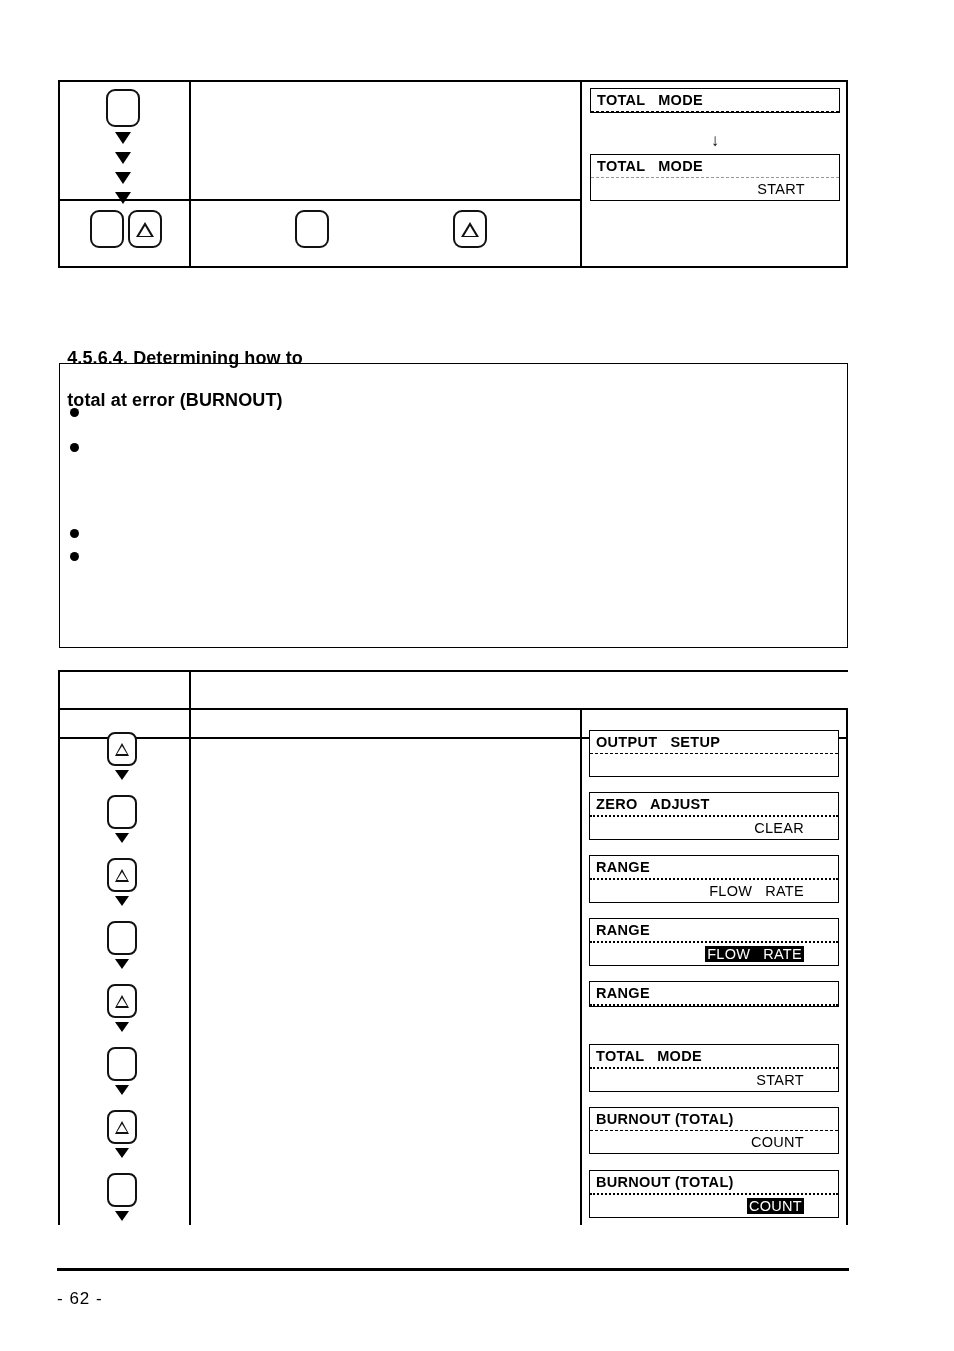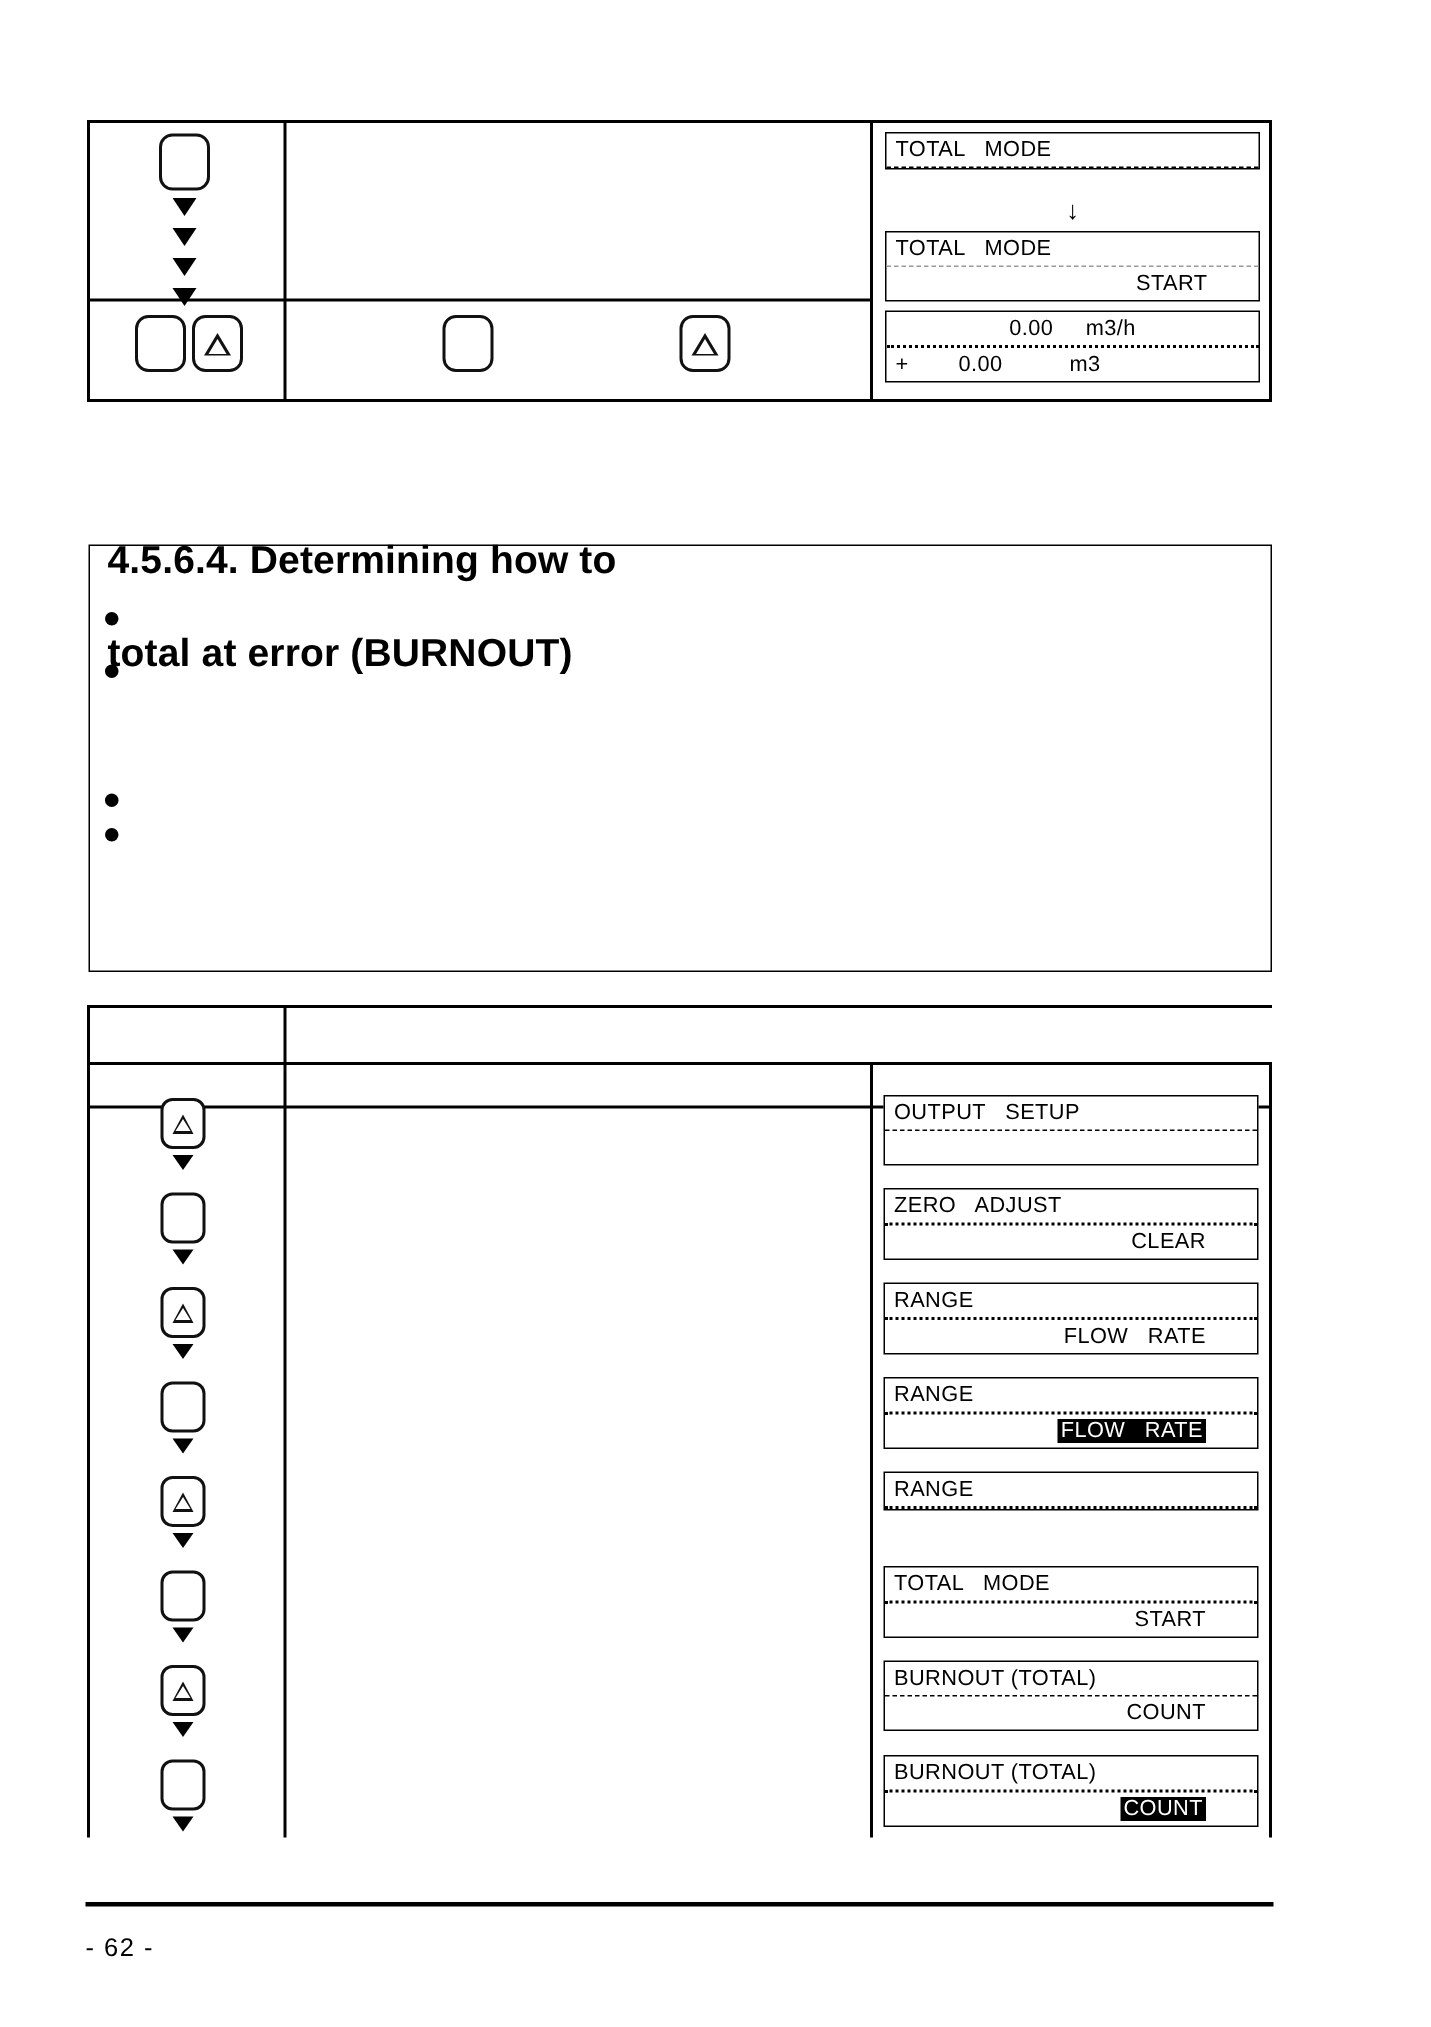--- a/index.html
+++ b/index.html
@@ -35,35 +35,35 @@
     border-top:12px solid #000;
   }
   .dn.tiny{border-left-width:7px;border-right-width:7px;border-top-width:10px;}
 
   
   .lcd{
     border:1.6px solid #000;background:#fff;box-sizing:border-box;
     font-size:14.5px;letter-spacing:0.3px;
   }
   .lcd .r1,.lcd .r2{height:22px;line-height:22px;padding:0 6px;white-space:pre;}
-  .lcd .r1{border-bottom:1.6px dashed #000;}
+  .lcd .r1{border-bottom:1.6px dashed #000;font-weight:bold;}
   .lcd .r2{}
   .lcd .r1.light{border-bottom-style:dashed;border-bottom-color:#999;}
   .lcd .r1.dotted{border-bottom:2px dotted #000;}
   .right{text-align:right;padding-right:34px !important;}
   .center{text-align:center;}
   .inv{background:#000;color:#fff;padding:0 2px;}
 
   
   .ln{background:#000;position:absolute;}
   .hl{height:1.6px;}
   .vl{width:1.6px;}
 
   
-  .h4{font-size:26px;font-weight:bold;letter-spacing:0.1px;white-space:pre;}
+  .h4{font-size:18px;font-weight:bold;letter-spacing:0.1px;white-space:pre;}
   .bullet{width:9px;height:9px;border-radius:50%;background:#000;}
   .pagenum{font-size:17px;letter-spacing:1px;}
   .footrule{height:3px;background:#000;}
 </style>
 </head>
 <body>
 
 <div class="abs" style="left:58px;top:80px;width:790px;height:188px;">
 
   <div class="ln hl abs" style="left:0;top:0;width:790px;"></div>
@@ -118,28 +118,20 @@
       <div class="r1">TOTAL   MODE</div>
     </div>
 
     <div class="abs center" style="left:10px;top:52px;width:250px;font-size:17px;line-height:17px;">↓</div>
 
     <div class="lcd abs" style="left:10px;top:74px;width:250px;">
       <div class="r1 light">TOTAL   MODE</div>
       <div class="r2 right">START</div>
     </div>
 
-    <div class="lcd abs" style="left:10px;top:127px;width:250px;">
-      <div class="r1 dotted center">0.00     m3/h</div>
-      <div class="r2" style="position:relative;">
-        <span class="abs" style="left:6px;top:0;">+</span>
-        <span class="abs" style="left:48px;top:0;">0.00</span>
-        <span class="abs" style="left:122px;top:0;">m3</span>
-      </div>
-    </div>
   </div>
 </div>
 
 <div class="abs h4" style="left:57px;top:327px;">
   <span>4.5.6.4. Determining how to</span>
   <span style="display:inline-block;width:72px;"></span>
   <span>total at error (BURNOUT)</span>
 </div>
 
 <div class="abs" style="left:59px;top:363px;width:789px;height:285px;border:1.6px solid #000;box-sizing:border-box;">

